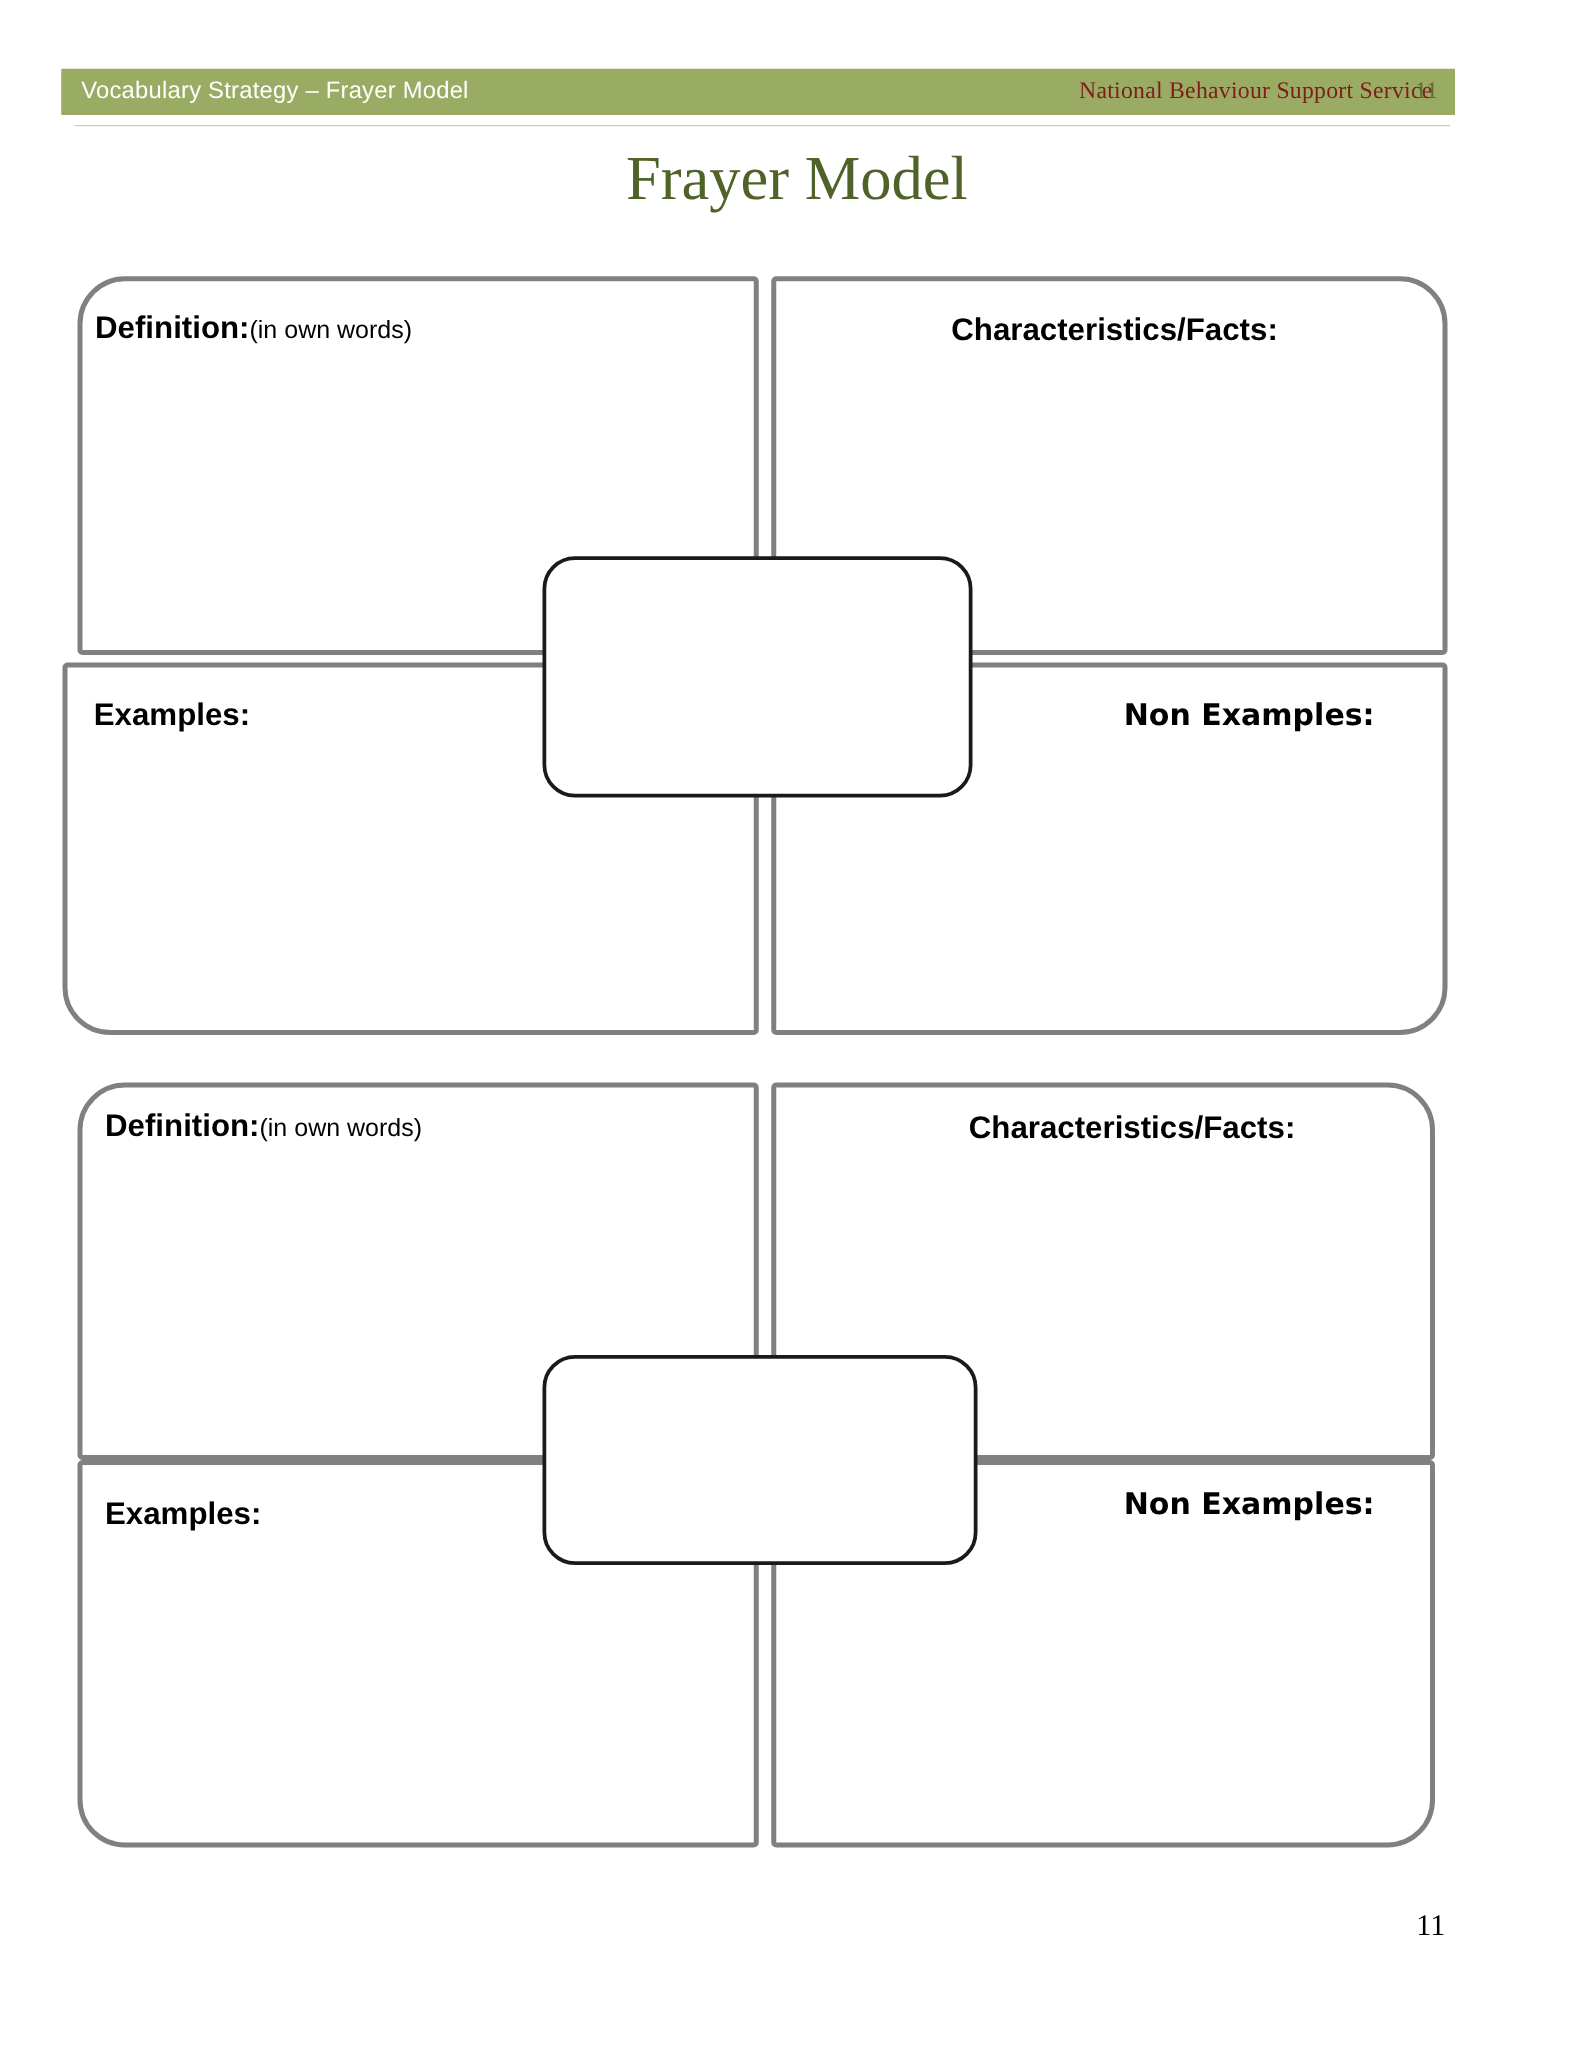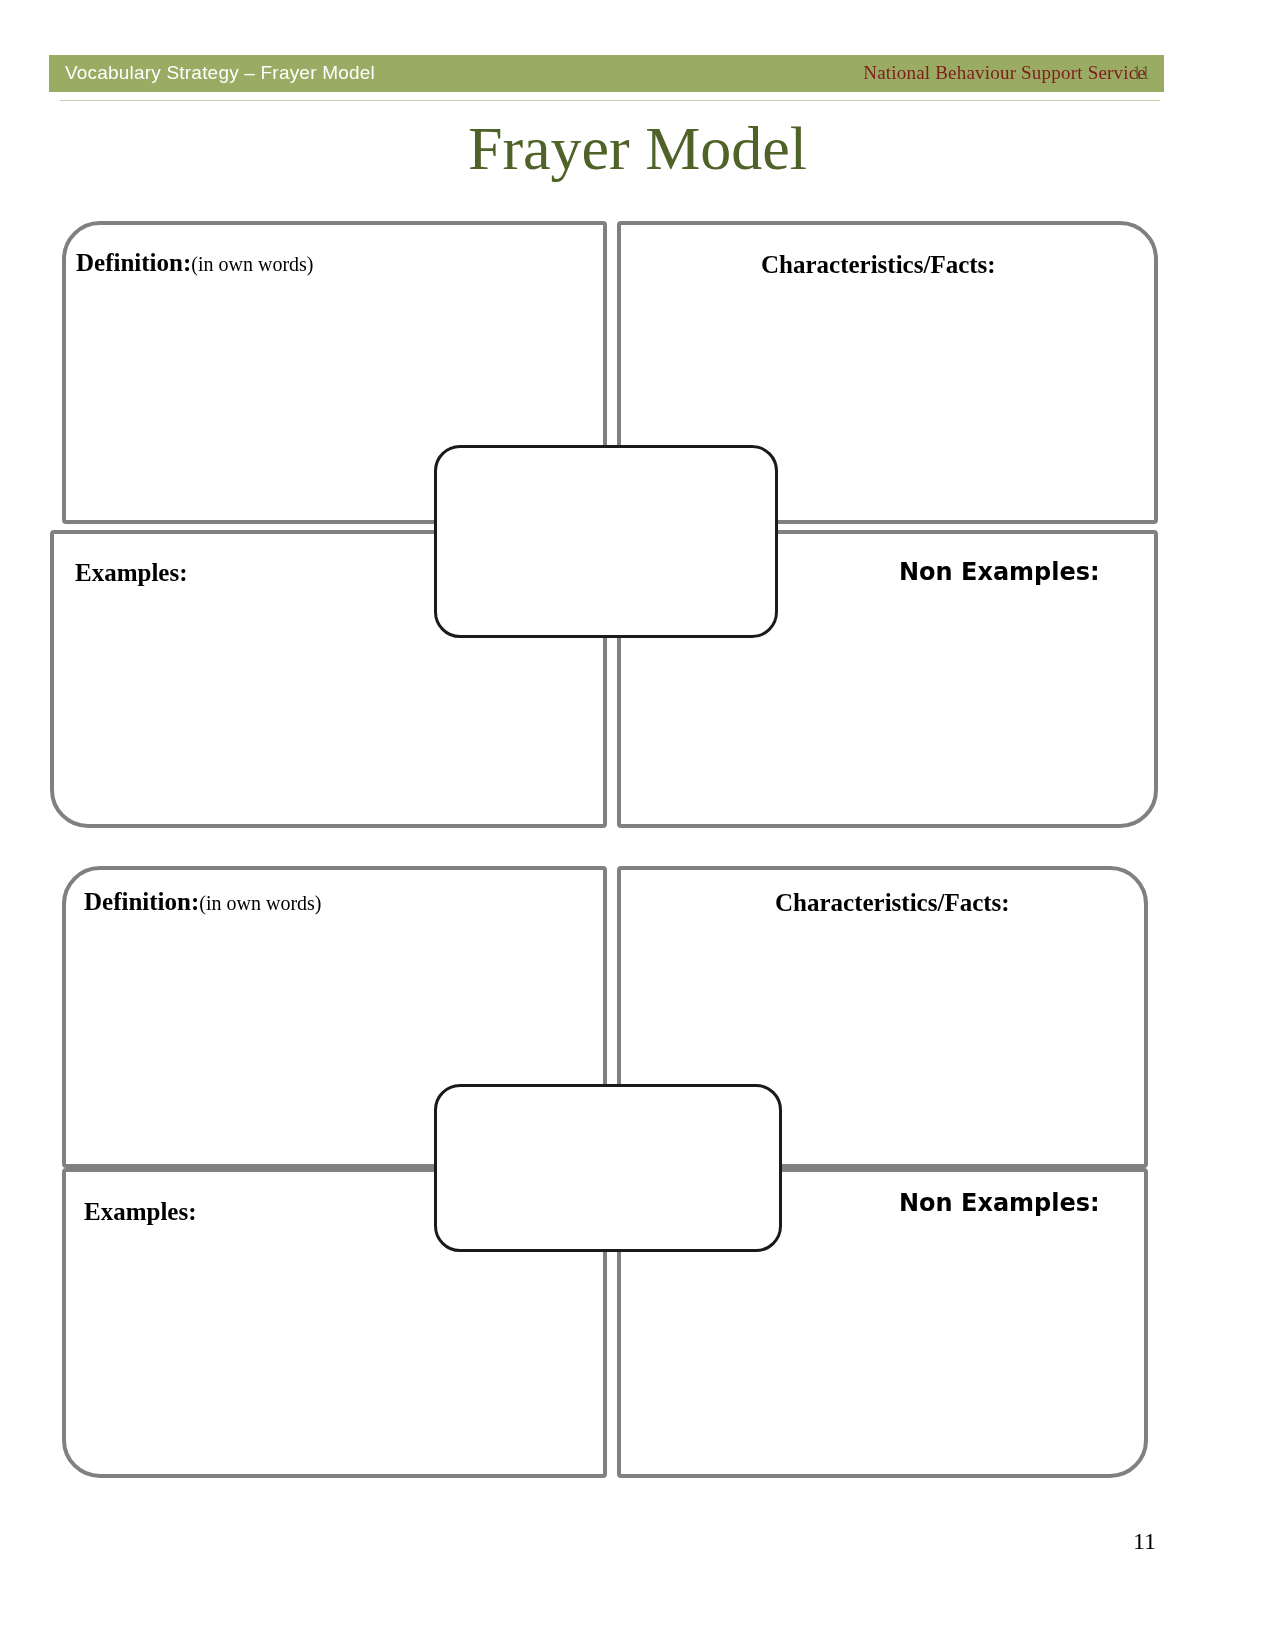--- a/index.html
+++ b/index.html
@@ -63,21 +63,21 @@
   }
 
   
   .page-title {
     position: absolute;
     left: 0;
     top: 113px;
     width: 1275px;
     text-align: center;
     font-family: "Liberation Serif", serif;
-    font-size: 62px;
+    font-size: 50px;
     color: #4f6228;
     letter-spacing: 0px;
   }
 
   
   .frayer {
     position: absolute;
   }
   .quad {
     position: absolute;
@@ -85,21 +85,21 @@
     border: 4px solid #808080;
     background: #ffffff;
   }
   .q-tl { border-radius: 38px 4px 4px 4px; }
   .q-tr { border-radius: 4px 38px 4px 4px; }
   .q-bl { border-radius: 4px 4px 4px 38px; }
   .q-br { border-radius: 4px 4px 38px 4px; }
 
   .quad-label {
     position: absolute;
-    font-family: Liberation Serif, serif;
+    font-family: Liberation Sans, sans-serif;
     font-weight: bold;
     font-size: 25px;
     color: #000000;
     white-space: nowrap;
     line-height: 1;
   }
   .quad-label .sub {
     font-weight: normal;
     font-size: 20px;
   }

